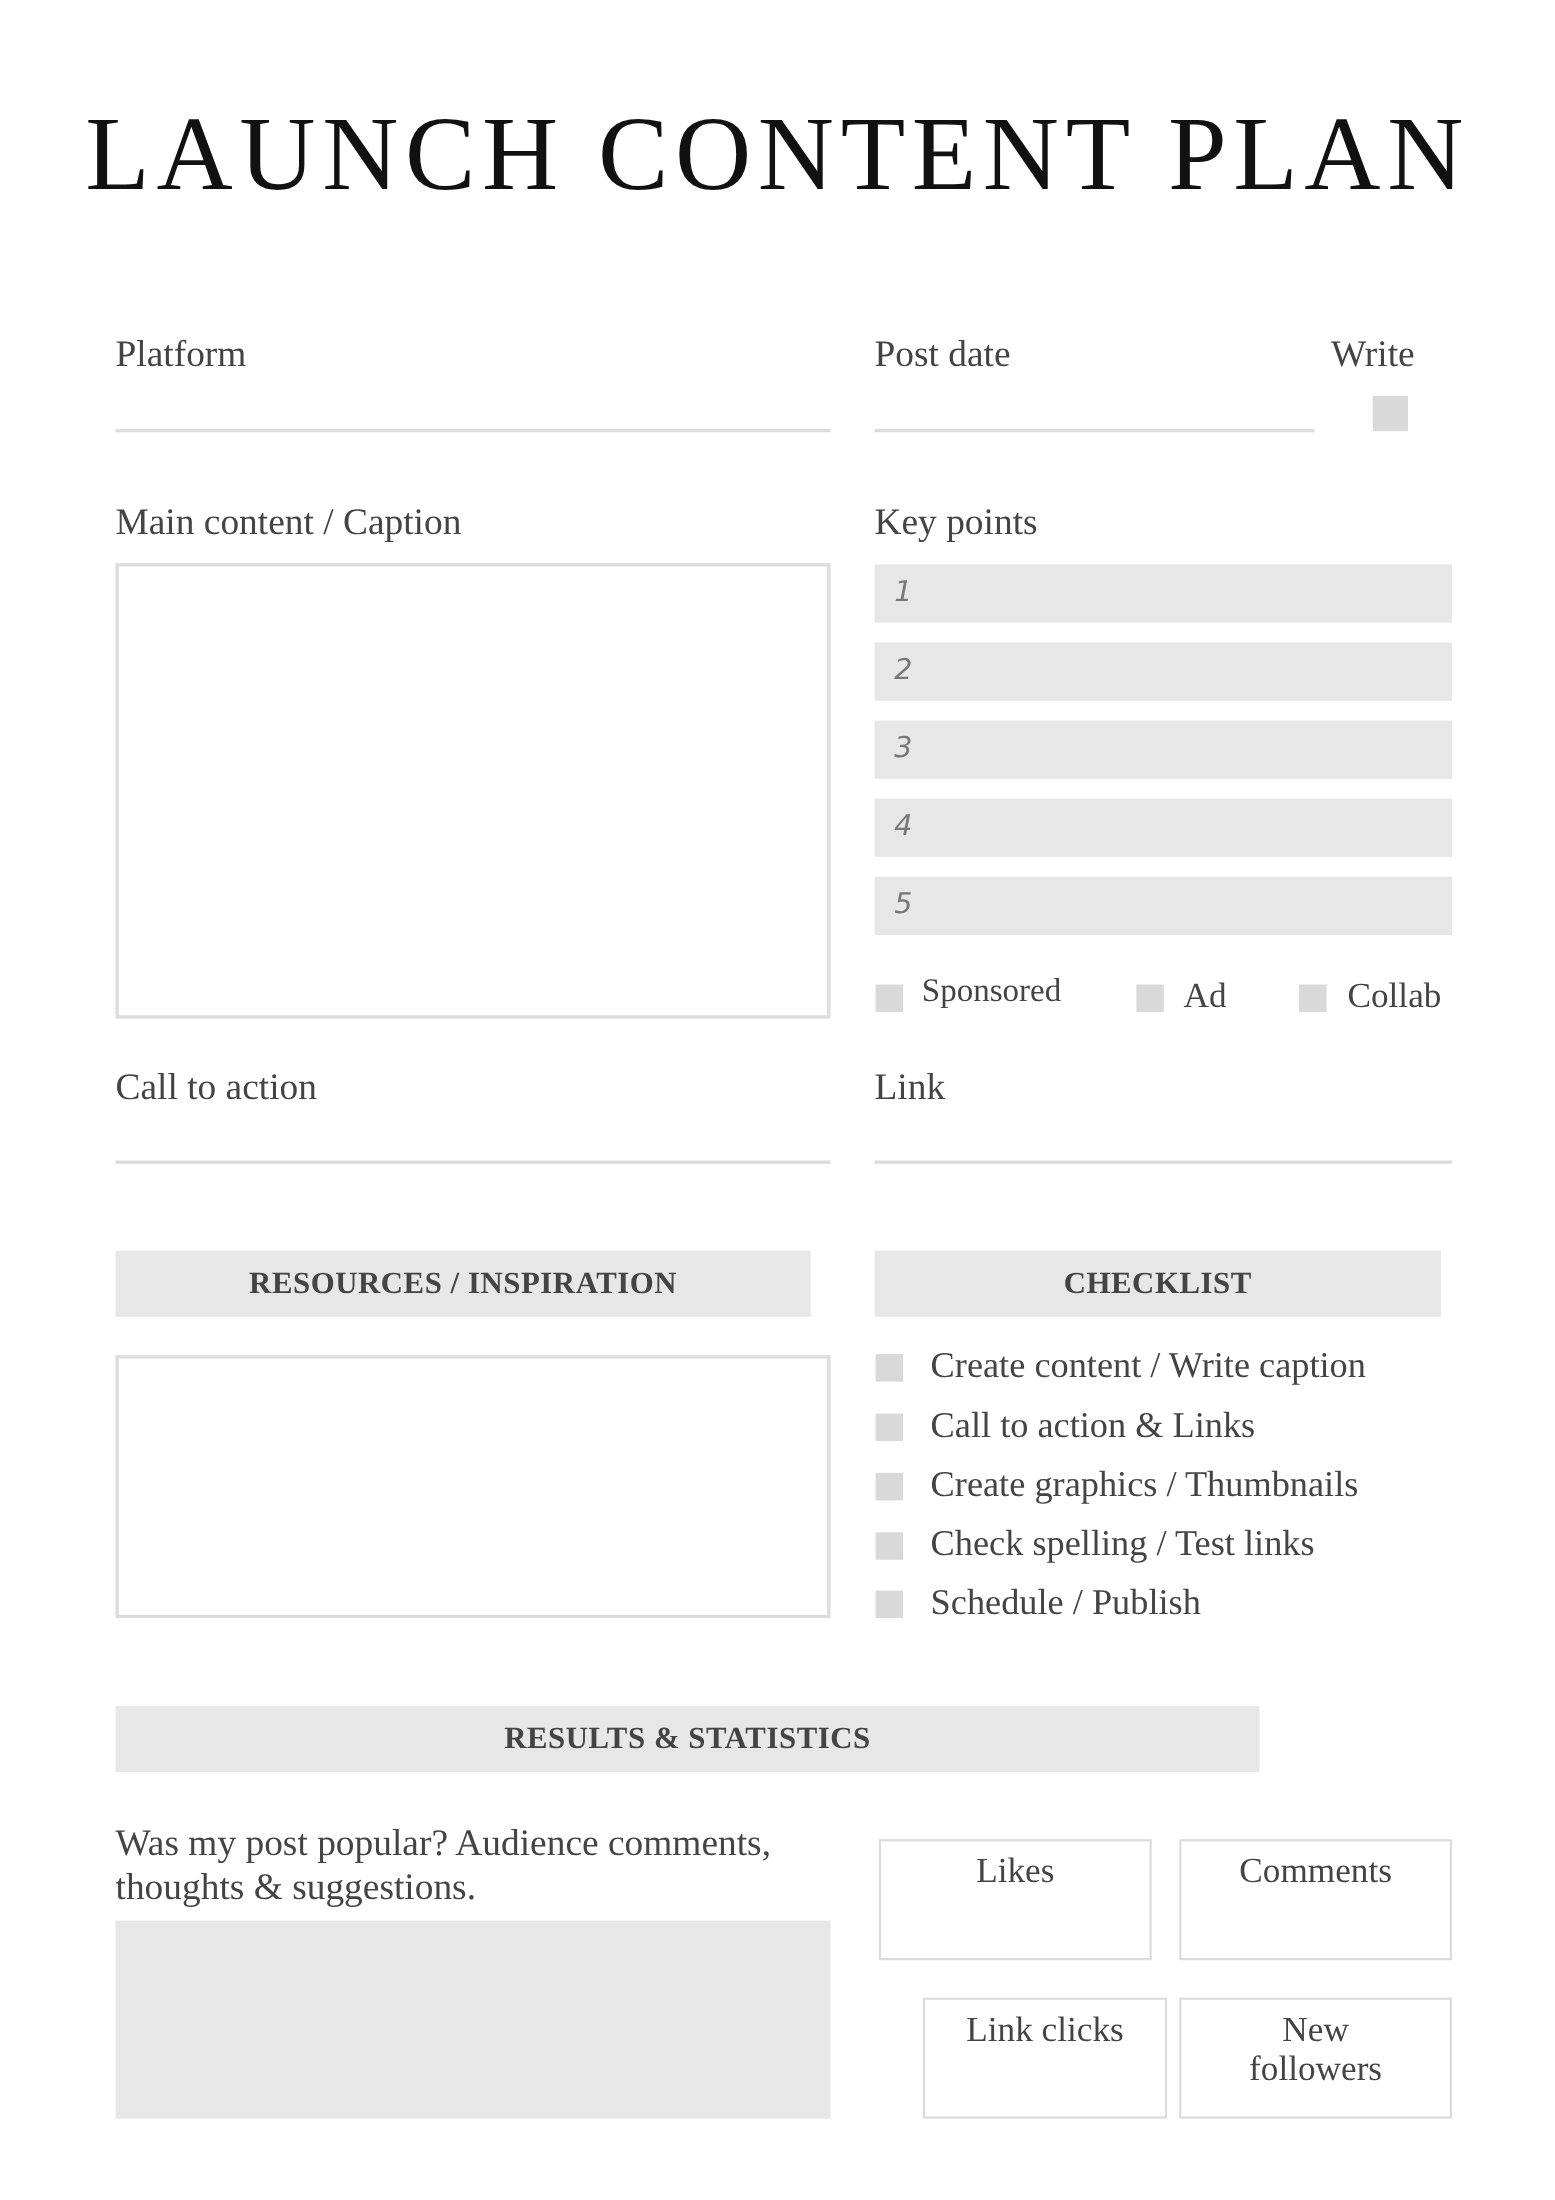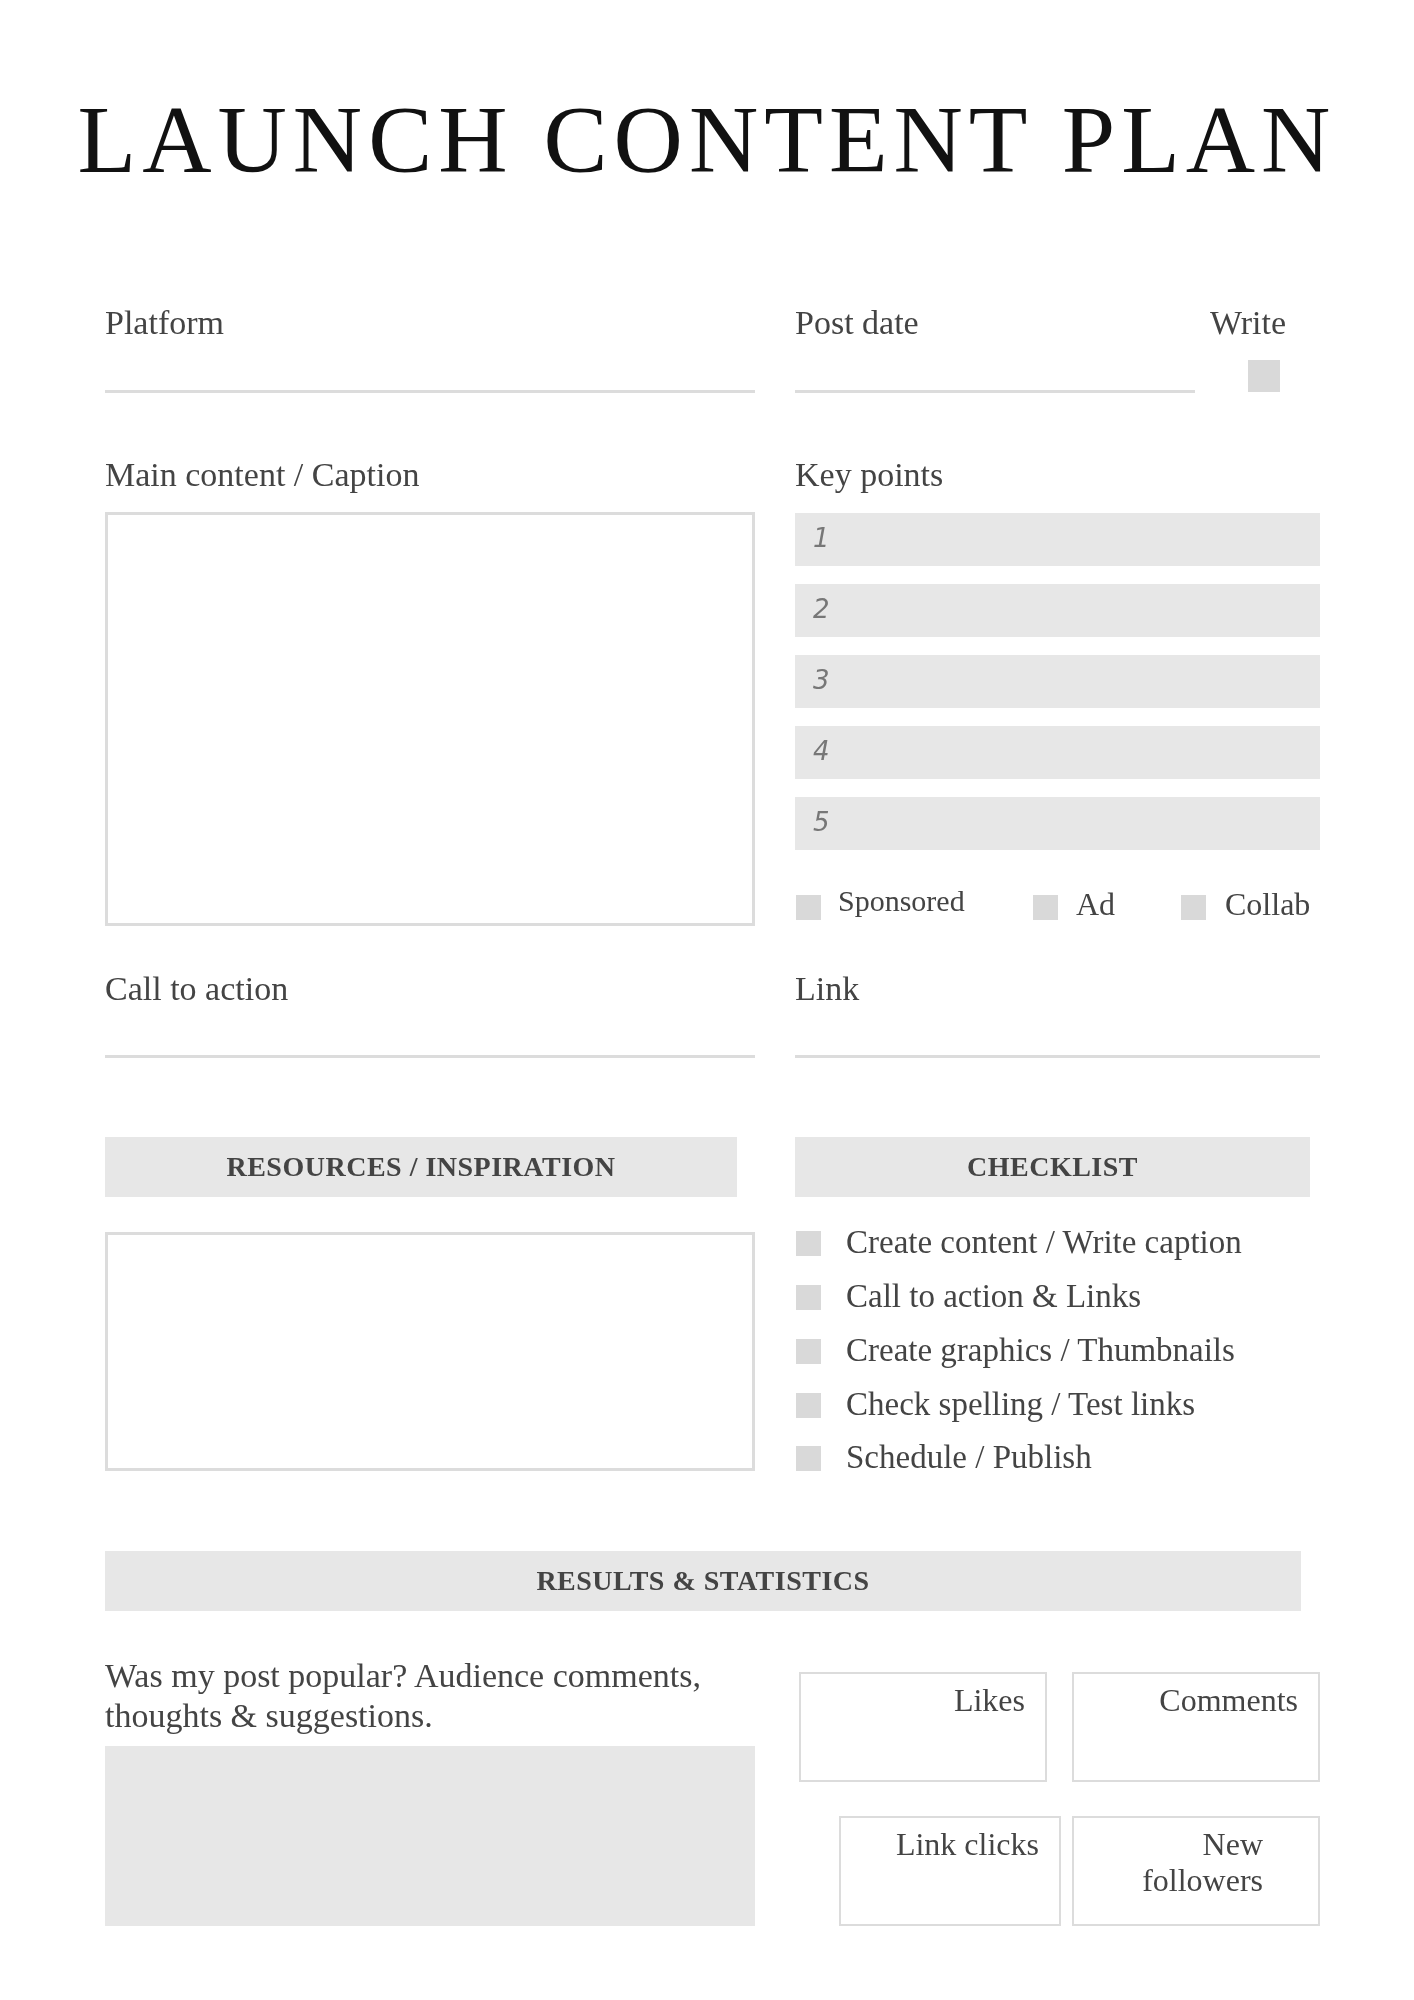--- a/index.html
+++ b/index.html
@@ -10,21 +10,21 @@
   .uline{height:3px;background:#dcdcdc;}
   .box{border:3px solid #dcdcdc;box-sizing:border-box;background:#fff;}
   .chk{width:25px;height:25px;background:#d9d9d9;}
   .chk-lg{width:32px;height:32px;background:#d9d9d9;}
   .kp{background:#e7e7e7;height:53px;}
   .kp span{position:absolute;left:18px;top:10px;font-family:"DejaVu Sans",sans-serif;font-style:italic;font-size:26px;color:#777;}
   .bar{background:#e7e7e7;height:60px;display:flex;align-items:center;justify-content:center;}
   .bar span{font-family:"Liberation Serif",serif;font-weight:bold;font-size:28px;color:#444;letter-spacing:0.5px;}
   .opt{font-family:"Liberation Serif",serif;font-size:32px;color:#444;}
   .cl{font-family:"Liberation Serif",serif;font-size:33px;color:#444;white-space:nowrap;}
-  .stat{border:2px solid #dcdcdc;box-sizing:border-box;background:#fff;text-align:right;}
+  .stat{border:2px solid #dcdcdc;box-sizing:border-box;background:#fff;text-align:center;}
   .stat span{display:block;font-family:"Liberation Serif",serif;font-size:32px;color:#444;line-height:36px;margin-top:8px;padding:0 20px;}
   .note{font-family:"Liberation Serif",serif;font-size:34px;color:#444;line-height:40px;}
 </style>
 </head>
 <body>
 
 <div class="abs title">LAUNCH CONTENT PLAN</div>
 
 <div class="abs label" style="left:105px;top:306px;">Platform</div>
 <div class="abs uline" style="left:105px;top:390px;width:650px;"></div>
@@ -80,21 +80,21 @@
 <div class="abs cl" style="left:846px;top:1224px;">Create content / Write caption</div>
 <div class="abs chk" style="left:796px;top:1285px;"></div>
 <div class="abs cl" style="left:846px;top:1278px;">Call to action &amp; Links</div>
 <div class="abs chk" style="left:796px;top:1339px;"></div>
 <div class="abs cl" style="left:846px;top:1332px;">Create graphics / Thumbnails</div>
 <div class="abs chk" style="left:796px;top:1393px;"></div>
 <div class="abs cl" style="left:846px;top:1386px;">Check spelling / Test links</div>
 <div class="abs chk" style="left:796px;top:1446px;"></div>
 <div class="abs cl" style="left:846px;top:1439px;">Schedule / Publish</div>
 
-<div class="abs bar" style="left:105px;top:1551px;width:1196px;">
+<div class="abs bar" style="left:105px;top:1551px;width:1040px;">
     <span>RESULTS &amp; STATISTICS</span>
   </div>
 
 <div class="abs note" style="left:105px;top:1656px;width:600px;">Was my post popular? Audience comments, thoughts &amp; suggestions.</div>
 <div class="abs" style="left:105px;top:1746px;width:650px;height:180px;background:#e7e7e7;"></div>
 
 <div class="abs stat" style="left:799px;top:1672px;width:248px;height:110px;">
     <span>Likes</span>
   </div>
 <div class="abs stat" style="left:1072px;top:1672px;width:248px;height:110px;">

